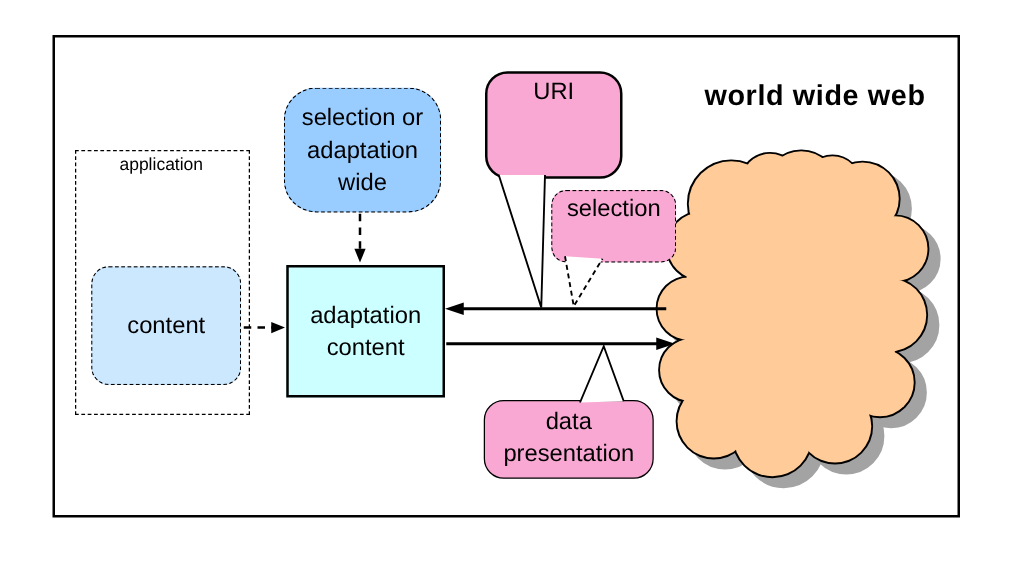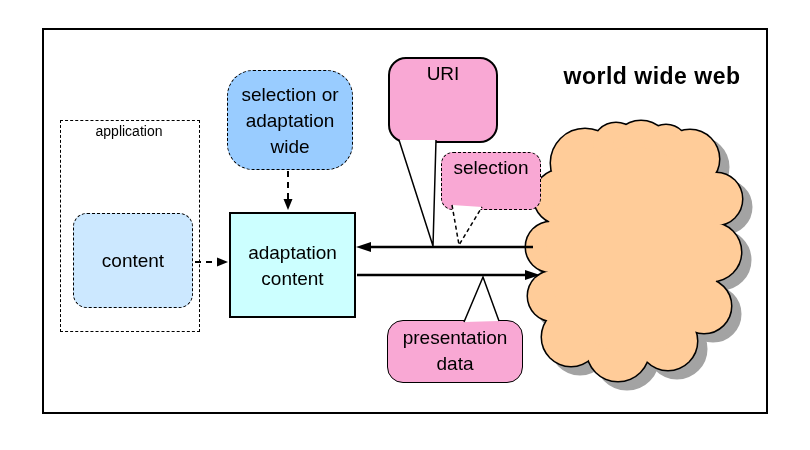--- a/index.html
+++ b/index.html
@@ -105,22 +105,22 @@
 
   <div id="uri-callout" class="callout">
     <div>URI</div>
   </div>
 
   <div id="delivery-callout" class="callout">
     <div>selection</div>
   </div>
 
   <div id="presentation-callout" class="callout">
+    <div>data</div>
     <div>presentation</div>
-    <div>data</div>
   </div>
 
   <svg class="layer" width="810" height="450">
 
     <path d="M 399,140 L 433,246 L 436,140" fill="#fff" stroke="#000" stroke-width="1.5"></path>
     <path d="M 452,205 L 459,245 L 482,207" fill="#fff" stroke="#000" stroke-width="1.5" stroke-dasharray="4,3"></path>
     <path d="M 464,322 L 483,277 L 499,321" fill="#fff" stroke="#000" stroke-width="1.5"></path>
 
     <line x1="533" y1="247" x2="368" y2="247" stroke="#000" stroke-width="2.5"></line>
     <polygon points="356,247 371,242 371,252" fill="#000"></polygon>

